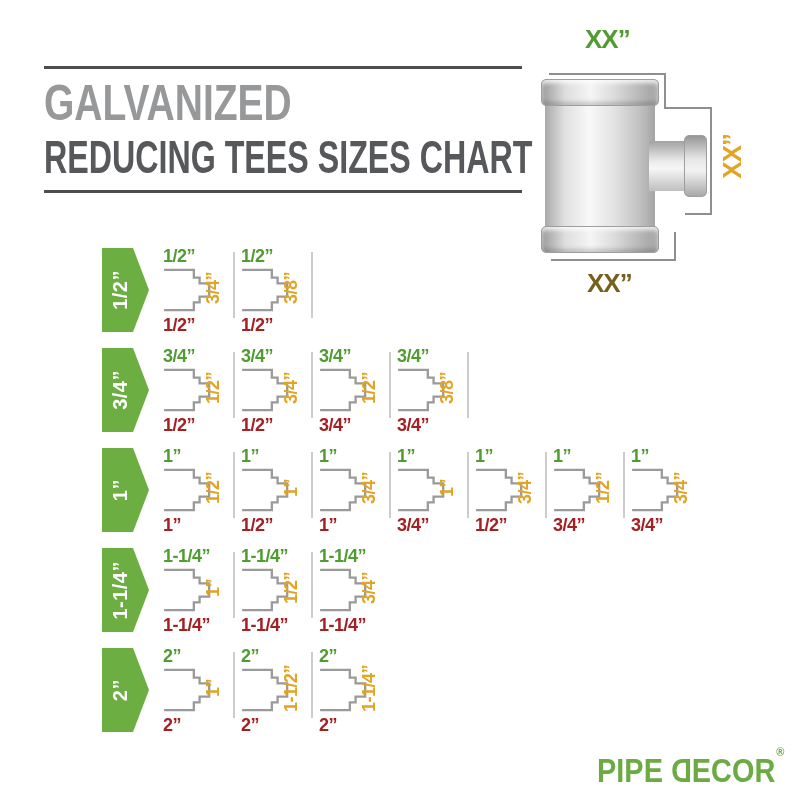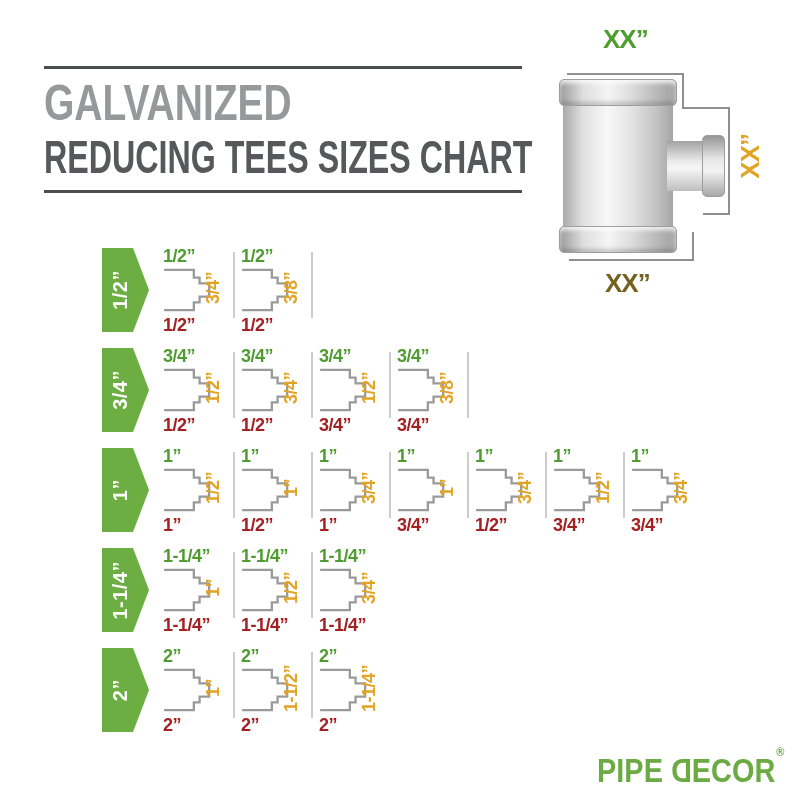--- a/index.html
+++ b/index.html
@@ -13,21 +13,21 @@
 
   
   .rule{position:absolute;left:44px;width:478px;height:3px;background:#4c4d4f;}
   .rule.top{top:66px;} .rule.bottom{top:190px;}
   .title1{position:absolute;left:44px;top:76px;font-size:50px;font-weight:bold;
     color:var(--title-light);line-height:1.1;transform:scaleX(.78);transform-origin:left top;white-space:nowrap;}
   .title2{position:absolute;left:44px;top:132px;font-size:46px;font-weight:bold;
     color:var(--title-dark);line-height:1.1;transform:scaleX(.70);transform-origin:left top;white-space:nowrap;}
 
   
-  .photo{position:absolute;left:553px;top:24px;width:245px;height:280px;}
+  .photo{position:absolute;left:535px;top:24px;width:245px;height:280px;}
   .photo svg.dims{position:absolute;left:0;top:0;z-index:0;}
   .dim-lbl{position:absolute;font-size:26px;font-weight:bold;letter-spacing:-1px;white-space:nowrap;}
   .dim-top{left:50px;top:0;color:var(--label-green);}
   .dim-side{left:182px;top:110px;color:var(--label-amber);writing-mode:vertical-rl;transform:rotate(180deg);}
   .dim-bottom{left:52px;top:244px;color:var(--photo-bottom);}
   .tee-part{position:absolute;z-index:1;}
   .tee-body{left:10px;top:60px;width:110px;height:166px;border-radius:4px;
     background:linear-gradient(90deg,#a9a9a9,#e0e0e0 18%,#f8f8f8 40%,#e6e6e6 60%,#c3c3c3 85%,#a5a5a5);}
   .tee-collar{left:6px;width:118px;height:27px;border-radius:5px;border:1px solid #9e9e9e;
     background:linear-gradient(90deg,#9b9b9b,#dedede 20%,#f5f5f5 42%,#dcdcdc 62%,#ababab 92%);

